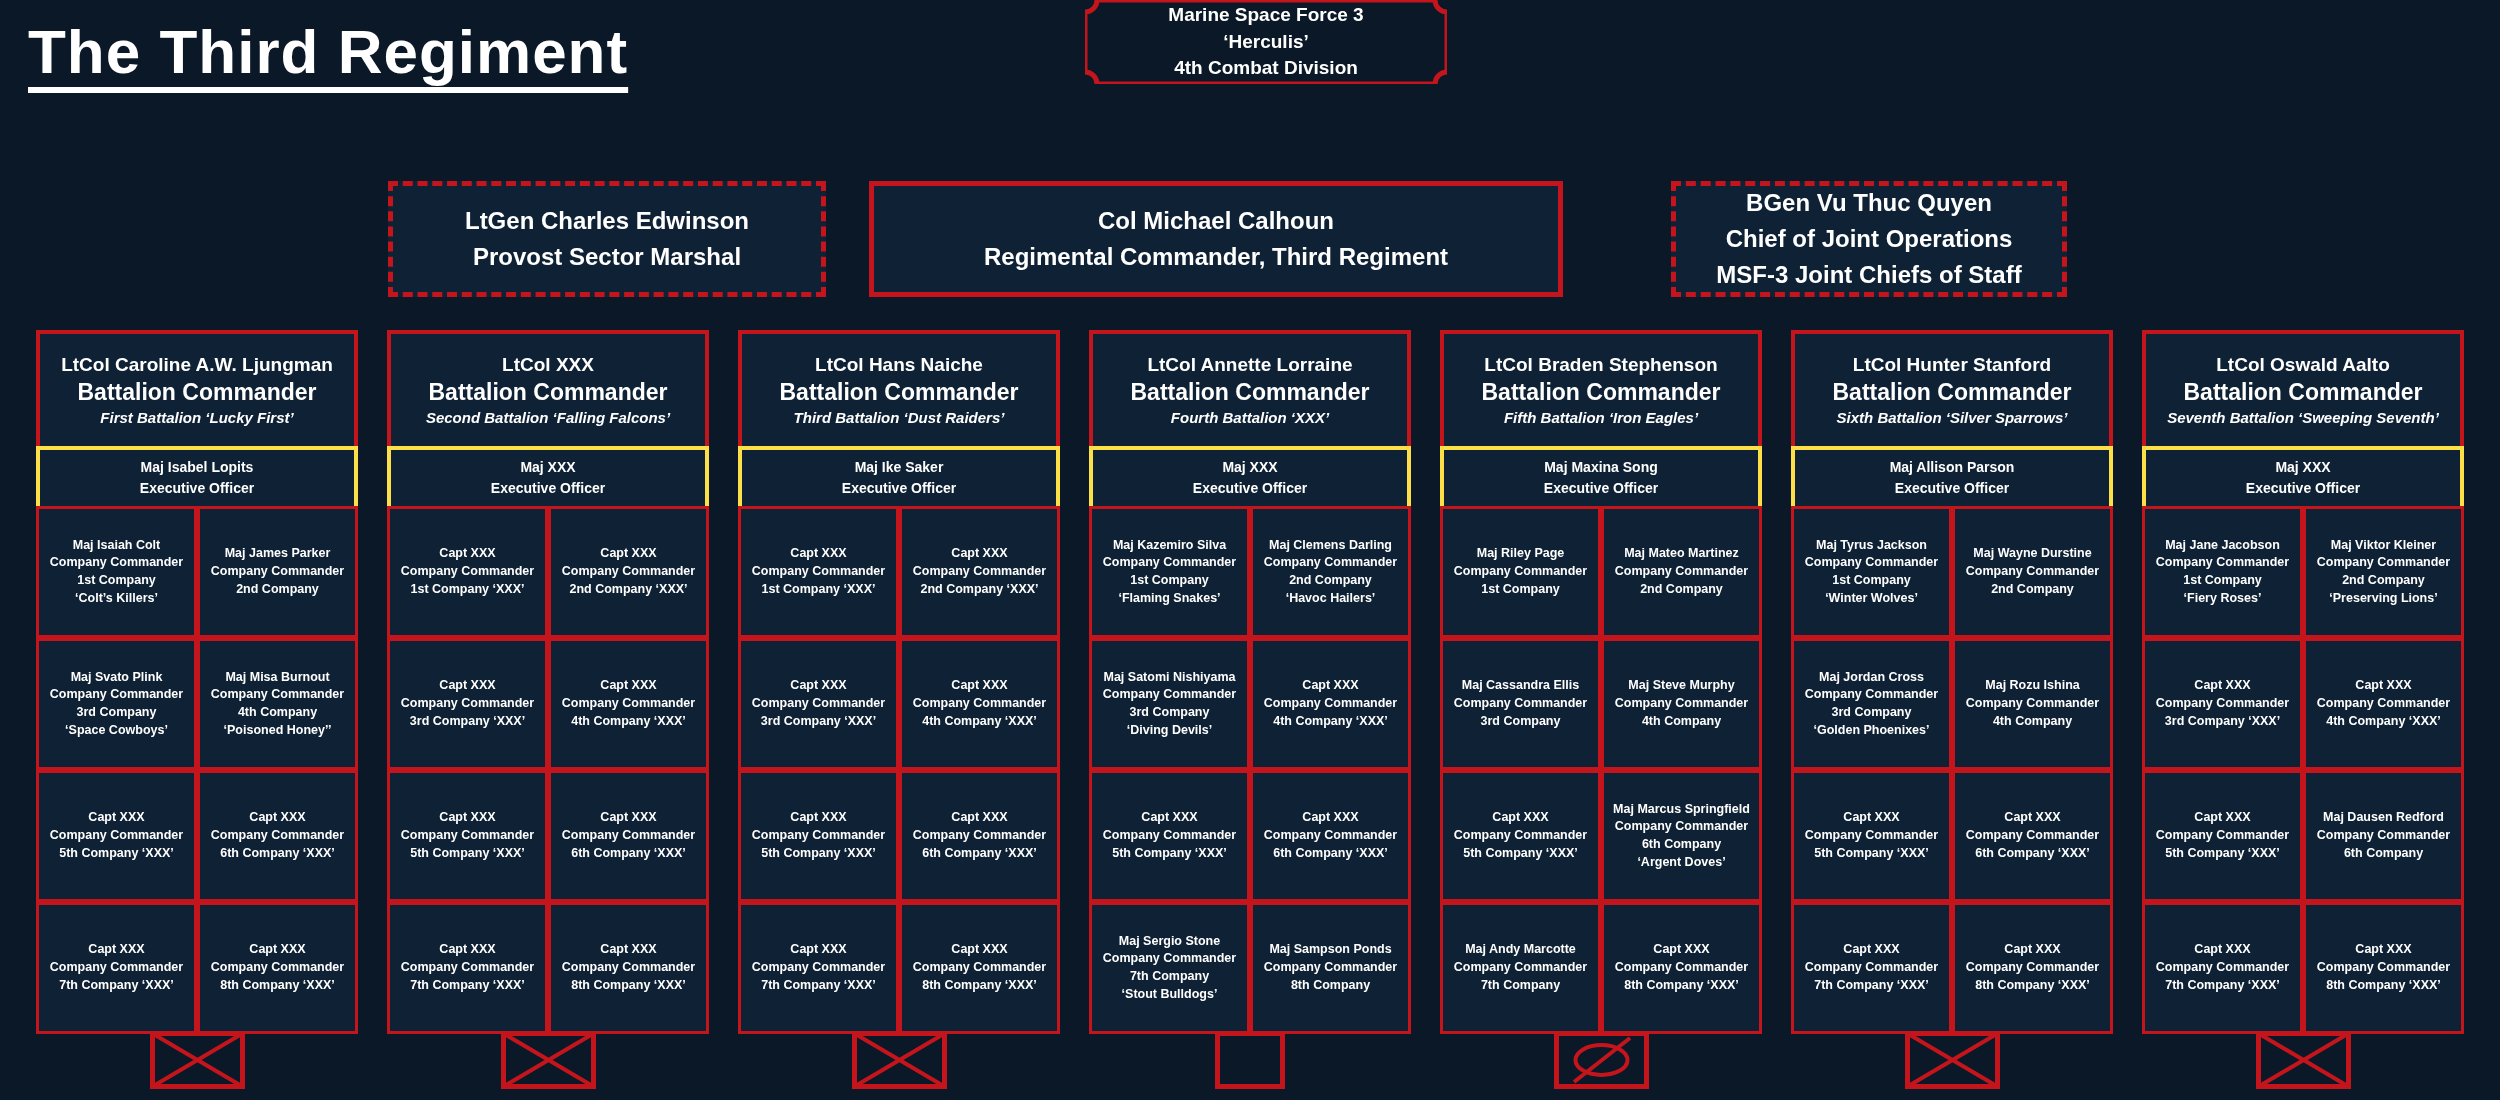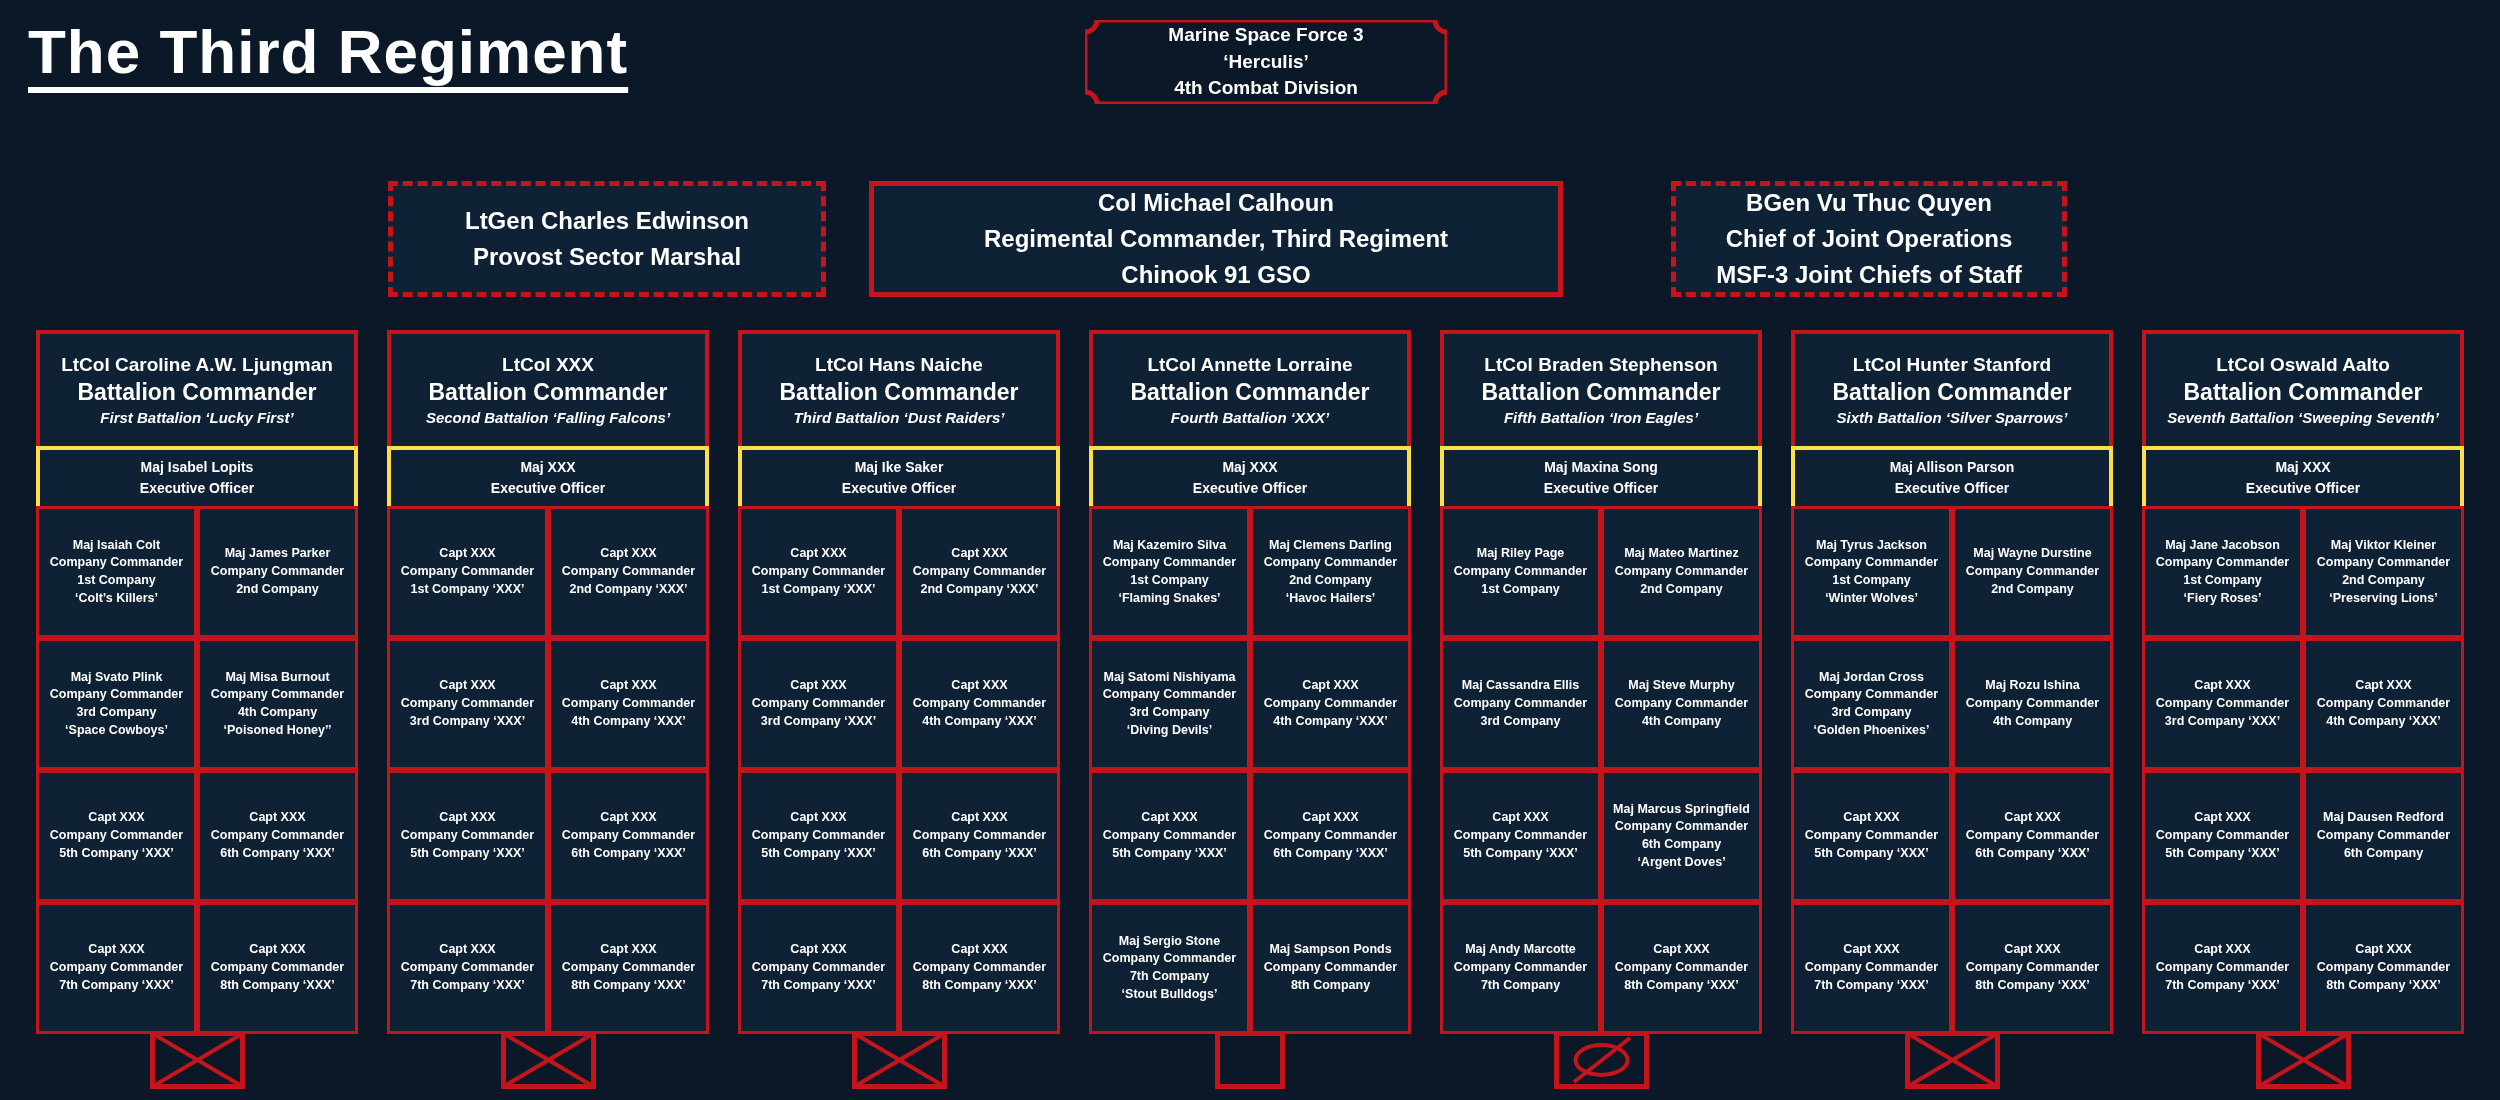--- a/index.html
+++ b/index.html
@@ -15,21 +15,21 @@
   .page-title {
     position:absolute; left:28px; top:16px;
     font-size:62px; letter-spacing:1px;
     text-decoration:underline;
     text-decoration-thickness:6px;
     text-underline-offset:14px;
     white-space:nowrap;
   }
   
   .plaque {
-    position:absolute; left:1085px; top:20px; width:362px; height:84px;
+    position:absolute; left:1085px; top:0; width:362px; height:84px;
   }
   .plaque svg { position:absolute; inset:0; }
   .plaque .lines {
     position:absolute; inset:0;
     display:flex; flex-direction:column; justify-content:center;
     text-align:center; font-size:19px; line-height:1.42;
   }
   
   .cmd {
     position:absolute; top:181px; height:116px;
@@ -92,21 +92,20 @@
   </div>
 </div>
 
 <div id="cmd-left" class="cmd dashed">
   <div>LtGen Charles Edwinson</div>
   <div>Provost Sector Marshal</div>
 </div>
 <div id="cmd-center" class="cmd solid">
   <div>Col Michael Calhoun</div>
   <div>Regimental Commander, Third Regiment</div>
-  <div>Chinook 91 GSO</div>
 </div>
 <div id="cmd-right" class="cmd dashed">
   <div>BGen Vu Thuc Quyen</div>
   <div>Chief of Joint Operations</div>
   <div>MSF-3 Joint Chiefs of Staff</div>
 </div>
 
 <div class="bn-row" id="bn-row">
   <div class="bn-col">
     <div class="bc-box">

